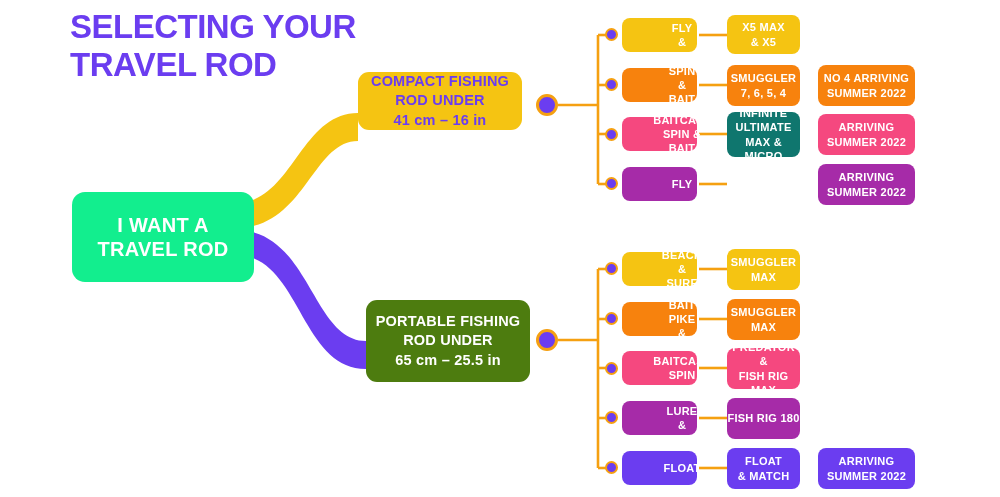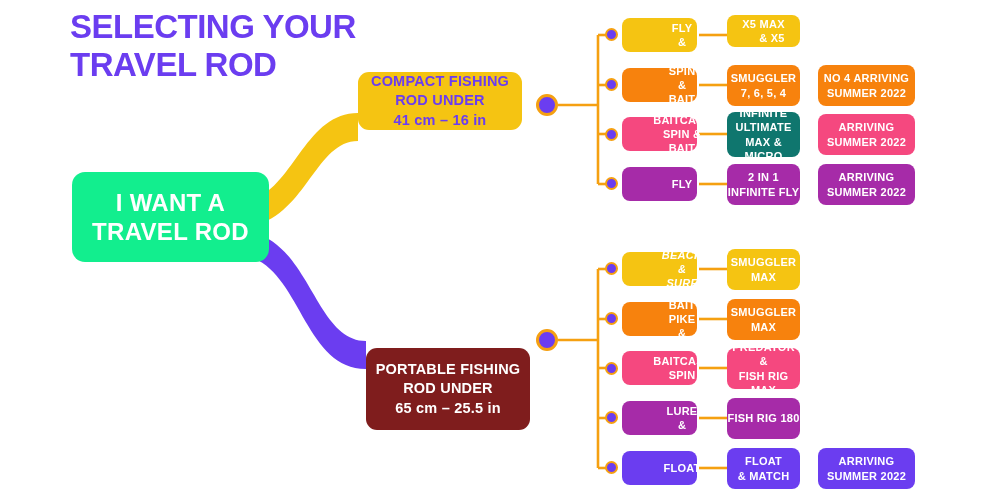--- a/index.html
+++ b/index.html
@@ -22,36 +22,36 @@
 
   .node{
     position:absolute;box-sizing:border-box;
     display:flex;align-items:center;justify-content:center;
     text-align:center;font-weight:bold;
     border-radius:9px;white-space:pre-line;
     letter-spacing:0.2px;
   }
 
   .root{
-    left:72px;top:172px;width:197px;height:90px;
+    left:72px;top:192px;width:182px;height:90px;
     background:#12EE8E;color:#ffffff;
-    font-size:24px;line-height:1.22;border-radius:13px;
+    font-size:20px;line-height:1.22;border-radius:13px;
     letter-spacing:0.3px;
   }
 
   .branch{
     font-size:14.5px;line-height:1.32;border-radius:11px;
   }
   .branch-top{
     left:358px;top:72px;width:164px;height:58px;
     background:#F5C412;color:#6B3DF0;
   }
   .branch-bottom{
     left:366px;top:300px;width:164px;height:82px;
-    background:#7f1d1d;color:#ffffff;margin-top:48px;
+    background:#4d7c0f;color:#ffffff;
   }
 
   .leaf{
     font-size:11px;line-height:1.28;color:#ffffff;border-radius:8px;
     letter-spacing:0.25px;
   }
   .c1{left:622px;width:75px;padding-left:45px;}
   .c2{left:727px;width:73px;}
   .c3{left:818px;width:97px;}
 
@@ -126,45 +126,43 @@
   <div class="pin" style="left:605px;top:177px;"></div>
 
   <div class="pin" style="left:605px;top:262px;"></div>
   <div class="pin" style="left:605px;top:312px;"></div>
   <div class="pin" style="left:605px;top:362px;"></div>
   <div class="pin" style="left:605px;top:411px;"></div>
   <div class="pin" style="left:605px;top:461px;"></div>
 
   <div class="node leaf c1" style="top:18px;height:34px;background:#F5C412;">SPIN
 FLY &amp; BAIT</div>
-  <div class="node leaf c2" style="top:15px;height:32px;background:#F5C412;text-align:right;">X5 MAX
+  <div class="node leaf c2" style="top:15px;height:39px;background:#F5C412;">X5 MAX
 &amp; X5</div>
 
   <div class="node leaf c1" style="top:68px;height:34px;background:#F7820D;">SPIN
 &amp; BAIT</div>
   <div class="node leaf c2" style="top:65px;height:41px;background:#F7820D;">SMUGGLER
 7, 6, 5, 4</div>
   <div class="node leaf c3" style="top:65px;height:41px;background:#F7820D;">NO 4 ARRIVING
 SUMMER 2022</div>
 
   <div class="node leaf c1" style="top:117px;height:34px;background:#F5487F;">BAITCAST
 SPIN &amp; BAIT</div>
   <div class="node leaf c2" style="top:112px;height:45px;background:#0f766e;">INFINITE
 ULTIMATE
 MAX &amp; MICRO</div>
   <div class="node leaf c3" style="top:114px;height:41px;background:#F5487F;">ARRIVING
 SUMMER 2022</div>
 
   <div class="node leaf c1" style="top:167px;height:34px;background:#A62BA8;">FLY</div>
-  <div class="node leaf c2" style="top:164px;height:41px;background:#A62BA8;">2 IN 1
-INFINITE FLY</div>
   <div class="node leaf c3" style="top:164px;height:41px;background:#A62BA8;">ARRIVING
 SUMMER 2022</div>
 
-  <div class="node leaf c1" style="top:252px;height:34px;background:#F5C412;font-style:italic;">BEACH
+  <div class="node leaf c1" style="top:252px;height:34px;background:#F5C412;">BEACH
 &amp; SURF</div>
   <div class="node leaf c2" style="top:249px;height:41px;background:#F5C412;">SMUGGLER
 MAX</div>
 
   <div class="node leaf c1" style="top:302px;height:34px;background:#F7820D;">BIG BAIT
 PIKE &amp; CARP</div>
   <div class="node leaf c2" style="top:299px;height:41px;background:#F7820D;">SMUGGLER
 MAX</div>
 
   <div class="node leaf c1" style="top:351px;height:34px;background:#F5487F;">BAITCAST

